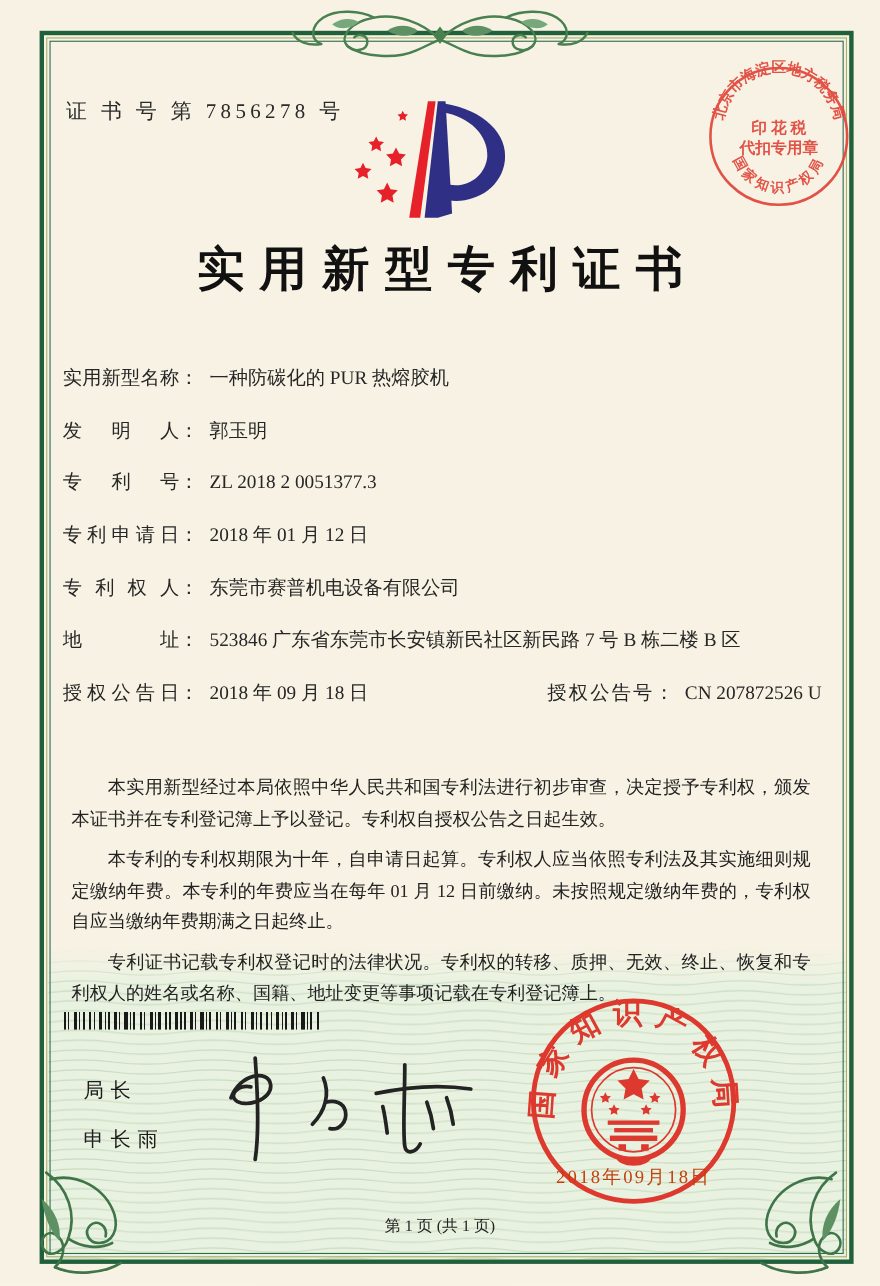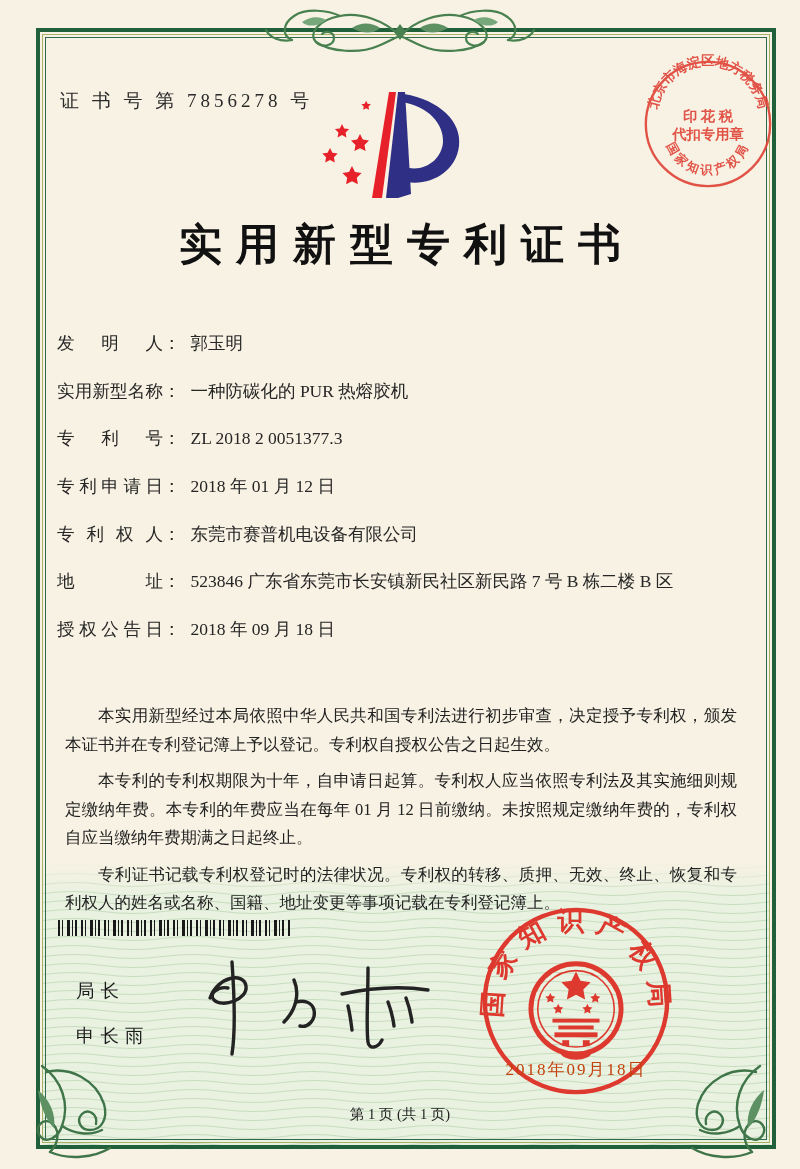--- a/index.html
+++ b/index.html
@@ -145,40 +145,43 @@
     </text>
     <text font-size="12.5" fill="#e0453a" font-weight="bold" font-family="Liberation Serif,serif">
       <textPath href="#arcBot" startOffset="50%" text-anchor="middle" letter-spacing="3">国家知识产权局</textPath>
     </text>
     <text x="75" y="72" text-anchor="middle" font-size="14.5" font-weight="bold" fill="#e0453a" font-family="Liberation Serif,serif">印 花 税</text>
     <text x="75" y="90" text-anchor="middle" font-size="14.5" font-weight="bold" fill="#e0453a" font-family="Liberation Serif,serif">代扣专用章</text>
   </svg>
 
   <div class="fields">
     <div class="field">
+      <span class="flabel">实用新型名称</span><span class="fcolon">：</span><span>一种防碳化的 PUR 热熔胶机</span>
+    </div>
+    <div class="field">
       <span class="flabel">发明人</span><span class="fcolon">：</span><span>郭玉明</span>
-    </div>
-    <div class="field">
-      <span class="flabel">实用新型名称</span><span class="fcolon">：</span><span>一种防碳化的 PUR 热熔胶机</span>
     </div>
     <div class="field">
       <span class="flabel">专利号</span><span class="fcolon">：</span><span>ZL 2018 2 0051377.3</span>
     </div>
     <div class="field">
       <span class="flabel">专利申请日</span><span class="fcolon">：</span><span>2018 年 01 月 12 日</span>
     </div>
     <div class="field">
       <span class="flabel">专利权人</span><span class="fcolon">：</span><span>东莞市赛普机电设备有限公司</span>
     </div>
     <div class="field">
       <span class="flabel">地址</span><span class="fcolon">：</span><span>523846 广东省东莞市长安镇新民社区新民路 7 号 B 栋二楼 B 区</span>
     </div>
     <div class="field grant-row">
       <span>
         <span class="flabel">授权公告日</span><span class="fcolon">：</span><span>2018 年 09 月 18 日</span>
+      </span>
+      <span class="grant-right">
+        <span class="flabel">授权公告号</span><span class="fcolon">：</span><span>CN 207872526 U</span>
       </span>
     </div>
   </div>
 
   <div class="body-text">
     <p>本实用新型经过本局依照中华人民共和国专利法进行初步审查，决定授予专利权，颁发本证书并在专利登记簿上予以登记。专利权自授权公告之日起生效。</p>
     <p>本专利的专利权期限为十年，自申请日起算。专利权人应当依照专利法及其实施细则规定缴纳年费。本专利的年费应当在每年 01 月 12 日前缴纳。未按照规定缴纳年费的，专利权自应当缴纳年费期满之日起终止。</p>
     <p>专利证书记载专利权登记时的法律状况。专利权的转移、质押、无效、终止、恢复和专利权人的姓名或名称、国籍、地址变更等事项记载在专利登记簿上。</p>
   </div>
 

